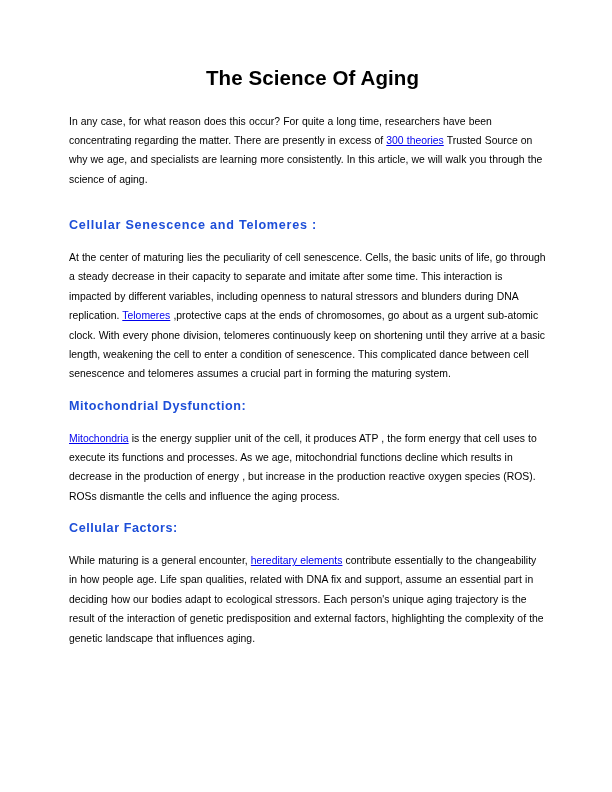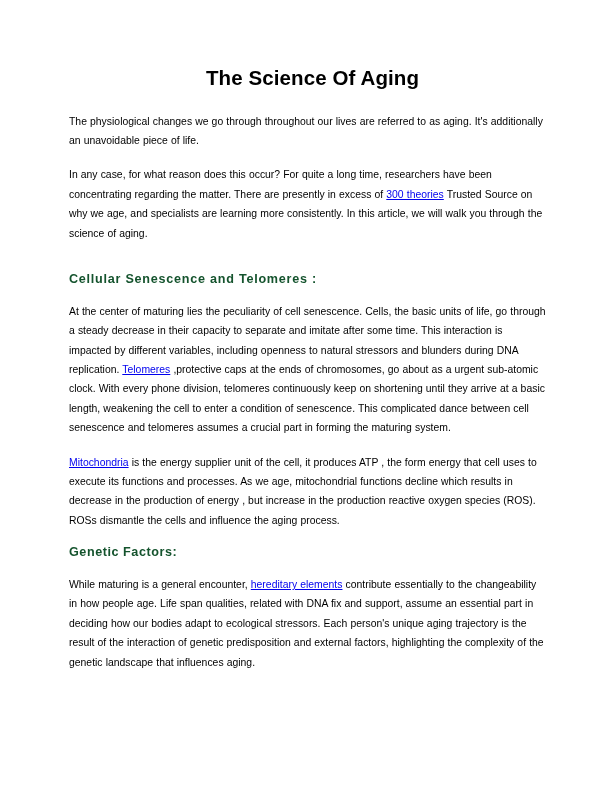--- a/index.html
+++ b/index.html
@@ -46,21 +46,21 @@
     margin: 0 0 15px 0;
     color: #000000;
     text-align: left;
     letter-spacing: 0.01px;
     word-spacing: 0.2px;
   }
   h2.section-heading {
     font-size: 12.6px;
     font-weight: bold;
     margin: 0 0 14px 0;
-    color: #14532d;
+    color: #1d4ed8;
     letter-spacing: 0.75px;
     line-height: 1.25;
   }
   h2.section-heading.tight {
     letter-spacing: 0.55px;
   }
   .spacer-before-heading {
     height: 14px;
   }
   a.doclink {
@@ -68,42 +68,40 @@
   }
 </style>
 </head>
 <body style="background-color: rgb(255, 255, 255);">
 
 <div class="page">
   <div class="content">
 
     <h1 class="doc-title">The Science Of Aging</h1>
 
-    <p class="para">
-      <span>The physiological changes we go through throughout our lives are referred to as aging. It's additionally an unavoidable piece of life.</span>
-    </p>
 
 
     <p class="para">
       <span>In any case, for what reason does this occur? For quite a long time, researchers have been concentrating regarding the matter. There are presently in excess of </span><a class="doclink" href="#" style="color: rgb(0, 0, 238);">300 theories</a><span> Trusted Source on why we age, and specialists are learning more consistently. In this article, we will walk you through the science of aging.</span>
     </p>
 
     <div class="spacer-before-heading"></div>
 
     <h2 class="section-heading">Cellular Senescence and Telomeres :</h2>
 
     <p class="para">
       <span>At the center of maturing lies the peculiarity of cell senescence. Cells, the basic units of life, go through a steady decrease in their capacity to separate and imitate after some time. This interaction is impacted by different variables, including openness to natural stressors and blunders during DNA replication. </span><a class="doclink" href="#" style="color: rgb(0, 0, 238);">Telomeres</a><span> ,protective caps at the ends of chromosomes, go about as a urgent sub-atomic clock. With every phone division, telomeres continuously keep on shortening  until they arrive at a basic length, weakening the cell to enter a condition of senescence. This complicated dance between cell senescence and telomeres assumes a crucial part in forming the maturing system.</span>
     </p>
 
+    <h2 class="section-heading tight">Mitochondrial Dysfunction:</h2>
 
     <p class="para">
       <a class="doclink" href="#" style="color: rgb(0, 0, 238);">Mitochondria</a><span> is the energy supplier unit of the cell, it produces ATP , the form energy that cell uses to execute its functions and processes. As we age, mitochondrial functions decline which results in decrease in the production of energy , but increase in the production reactive oxygen species (ROS). ROSs dismantle the cells  and influence the aging process.</span>
     </p>
 
-    <h2 class="section-heading tight">Genetic Factors:</h2>
+    <h2 class="section-heading tight">Cellular Factors:</h2>
 
     <p class="para">
       <span>While maturing is a general encounter, </span><a class="doclink" href="#" style="color: rgb(0, 0, 238);">hereditary elements</a><span> contribute essentially to the changeability in how people age. Life span qualities, related with DNA fix and support, assume an essential part in deciding how our bodies adapt to ecological stressors. Each person's unique aging trajectory is the result of the interaction of genetic predisposition and external factors, highlighting the complexity of the genetic landscape that influences aging.</span>
     </p>
 
   </div>
 </div>
 
 </body></html>

